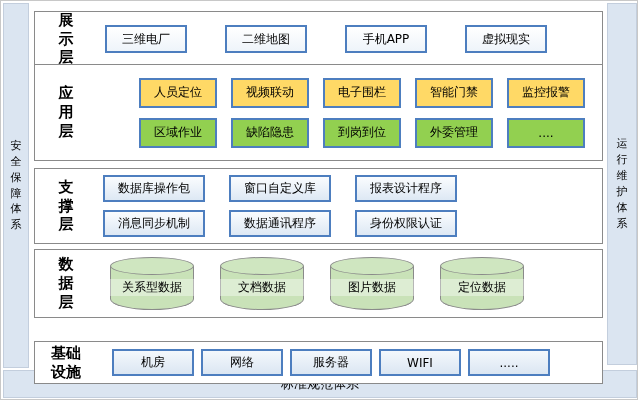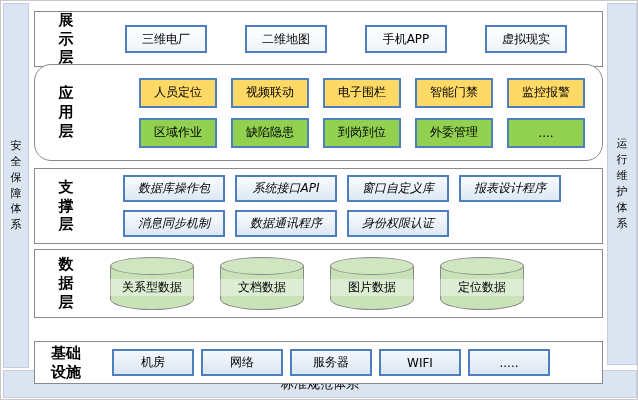--- a/index.html
+++ b/index.html
@@ -20,39 +20,39 @@
   .pillar-left  { left:2px;  top:2px;  width:26px;  height:365px; }
   .pillar-right { left:606px;top:2px;  width:30px;  height:362px; }
   .pillar-bottom{ left:2px;  top:369px;width:634px; height:28px;  font-size:13px;font-family:Liberation Mono, monospace; }
 
   
   .layer {
     position:absolute; left:33px; width:569px; background:#fff;
     border:1px solid #8a8a8a; box-sizing:border-box; display:flex;
   }
   .layer-presentation { top:10px;   height:56px; }
-  .layer-application  { top:63px;  height:97px;border-radius:17px; }
+  .layer-application  { top:63px;  height:97px; }
   .layer-support      { top:167px; height:76px; }
   .layer-data         { top:248px; height:69px; }
   .layer-infra        { top:334px; height:43px;margin-top:6px; }
 
   .layer-label {
     width:62px; flex:0 0 62px; display:flex; align-items:center; justify-content:center;
     font-weight:bold; font-size:15px; color:#000;
   }
   .layer-label .ltext { width:1em; word-break:break-all; line-height:1.25; text-align:center; }
   .layer-label.two .ltext { width:2em; }
 
   .layer-content { flex:1; display:flex; flex-direction:column; justify-content:center; }
 
   .row { display:flex; align-items:center; }
-  .row-presentation { margin-left:28px; gap:38px; }
+  .row-presentation { margin-left:8px; gap:38px; }
   .row-app          { margin-left:10px; gap:14px;padding-left:32px; }
   .row-app + .row-app { margin-top:10px; }
-  .row-support      { margin-left:26px; gap:10px;font-style:italic; }
+  .row-support      { margin-left:6px; gap:24px; }
   .row-support + .row-support { margin-top:8px; }
   .row-data         { margin-left:13px; gap:26px; }
   .row-infra        { margin-left:15px; gap:7px; }
 
   .box {
     box-sizing:border-box; border:2px solid #4d7ebf; display:flex;
     align-items:center; justify-content:center; font-size:12px; color:#000;
     text-align:center; flex:0 0 auto;
   }
   .box-plain  { width:82px;  height:28px; background:linear-gradient(#ffffff,#eef4fa); }
@@ -130,21 +130,20 @@
     </div>
   </div>
 
   <div class="layer layer-support">
     <div class="layer-label">
       <div class="ltext">支撑层</div>
     </div>
     <div class="layer-content">
       <div class="row row-support">
         <div class="box box-support">数据库操作包</div>
-        <div class="box box-support">系统接口API</div>
         <div class="box box-support">窗口自定义库</div>
         <div class="box box-support">报表设计程序</div>
       </div>
       <div class="row row-support">
         <div class="box box-support">消息同步机制</div>
         <div class="box box-support">数据通讯程序</div>
         <div class="box box-support">身份权限认证</div>
       </div>
     </div>
   </div>

